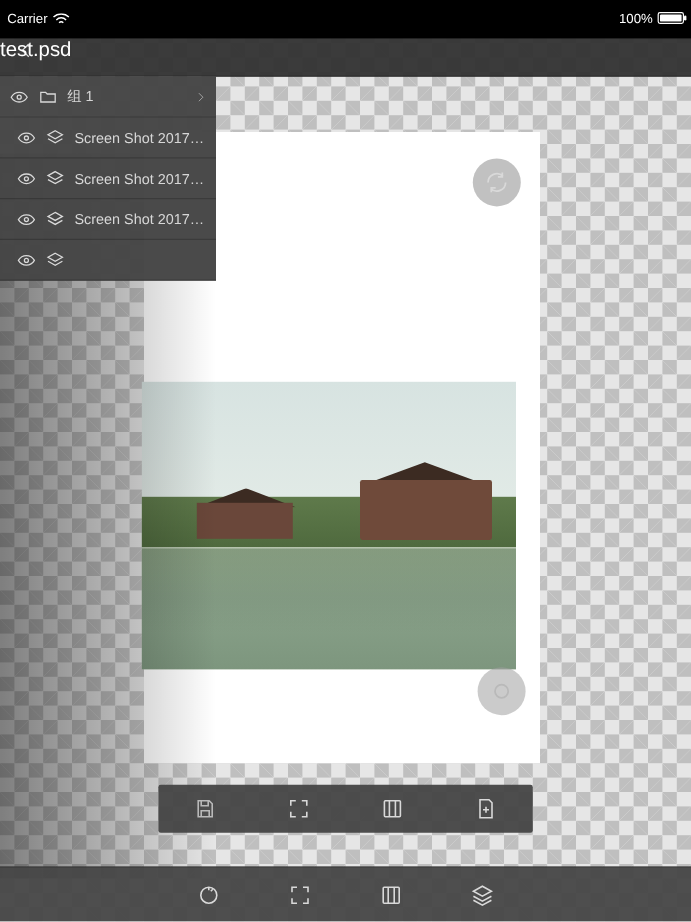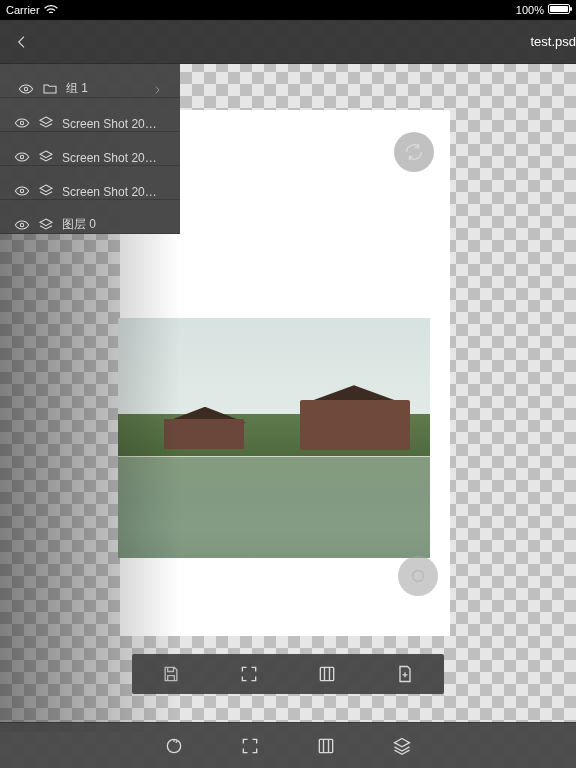--- a/index.html
+++ b/index.html
@@ -12,43 +12,43 @@
       linear-gradient(-45deg, #bfbfbf 25%, transparent 25%),
       linear-gradient(45deg, transparent 75%, #bfbfbf 75%),
       linear-gradient(-45deg, transparent 75%, #bfbfbf 75%);
     background-size: 24px 24px;
     background-position: 0 0, 0 12px, 12px -12px, -12px 0;
     background-color: #e6e6e6;
   }
   .statusbar {
     position: absolute; top: 0; left: 0; right: 0; height: 20px;
     background: #000; color: #fff; font-size: 11px; display: flex; align-items: center;
-    padding: 4px 6px;
+    padding: 16px 6px;
   }
   .statusbar .sb-wifi { margin-left: 4px; }
   .statusbar .sb-center { position: absolute; left: 0; right: 0; text-align: center; }
   .statusbar .sb-right { margin-left: auto; display: flex; gap: 4px; }
   .sb-batt { width: 22px; height: 10px; border: 1px solid #fff; border-radius: 2px; position: relative; }
   .sb-batt::after { content: ""; position: absolute; right: -3px; top: 2px; width: 2px; height: 4px; background: #fff; border-radius: 1px; }
   .sb-batt-inner { position: absolute; inset: 1px; background: #fff; border-radius: 1px; }
 
   .navbar {
     position: absolute; top: 20px; left: 0; right: 0; height: 44px;
     background: rgba(50,50,50,0.95); color: #fff; display: flex; align-items: center;
     border-bottom: 1px solid rgba(0,0,0,0.2);
   }
   .navbar .back { width: 44px; display: flex; align-items: center; justify-content: center; }
-  .navbar .title { position: absolute; left: 0; right: 0; text-align: right; font-size: 13px; }
+  .navbar .title { position: absolute; left: 0; right: 0; text-align: left; font-size: 17px; }
 
   .layers {
     position: absolute; top: 64px; left: 0; width: 180px;
     background: rgba(70,70,70,0.98); color: #d7d7d7; font-size: 12px;
   }
   .layer-row {
-    display: flex; align-items: flex-end; gap: 8px; height: 34px; padding: 0 18px;
+    display: flex; align-items: center; gap: 8px; height: 34px; padding: 0 8px;
     border-bottom: 1px solid rgba(0,0,0,0.2);
   }
   .layer-row .name { flex: 1; white-space: nowrap; overflow: hidden; text-overflow: ellipsis; }
   .layer-row .chev { color: #bdbdbd; }
   .layer-row.sub { padding-left: 14px; }
 
   .canvas-area {
     position: absolute; top: 64px; left: 0; right: 0; bottom: 36px;
   }
   .white-slab {
@@ -218,21 +218,20 @@
       <span class="name">Screen Shot 2017-...</span>
     </div>
     <div class="layer-row sub">
       <svg width="16" height="16" viewBox="0 0 24 24">
           <path class="ico" d="M2 12s3.5-6 10-6 10 6 10 6-3.5 6-10 6S2 12 2 12z"></path>
           <circle class="ico" cx="12" cy="12" r="2.5"></circle>
         </svg>
       <svg width="16" height="16" viewBox="0 0 24 24">
           <path class="ico" d="M12 3l9 5-9 5-9-5z M3 13l9 5 9-5"></path>
         </svg>
-      <span class="name">图层 0</span>
     </div>
   </div>
 
   <div class="bottombar">
     <div class="tbtn">
       <svg width="20" height="20" viewBox="0 0 24 24">
           <circle class="ico" cx="12" cy="12" r="8"></circle>
           <path class="ico" d="M12 4v3 M16 6l-2 2"></path>
         </svg>
     </div>

